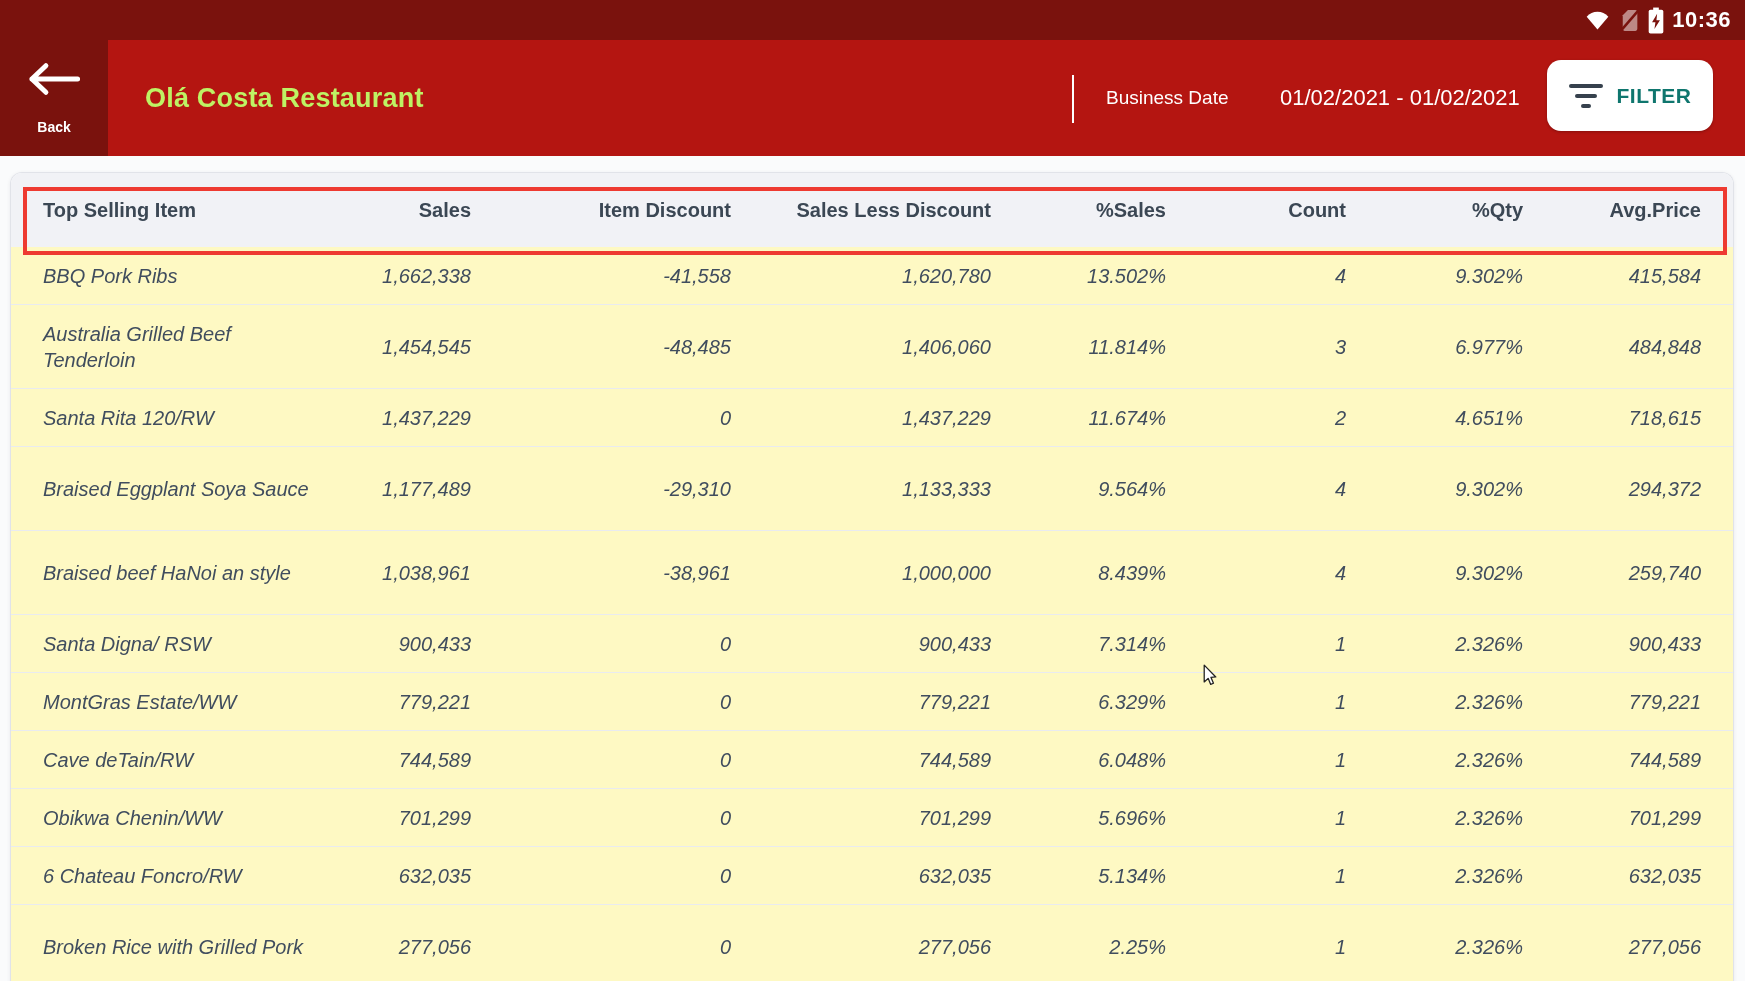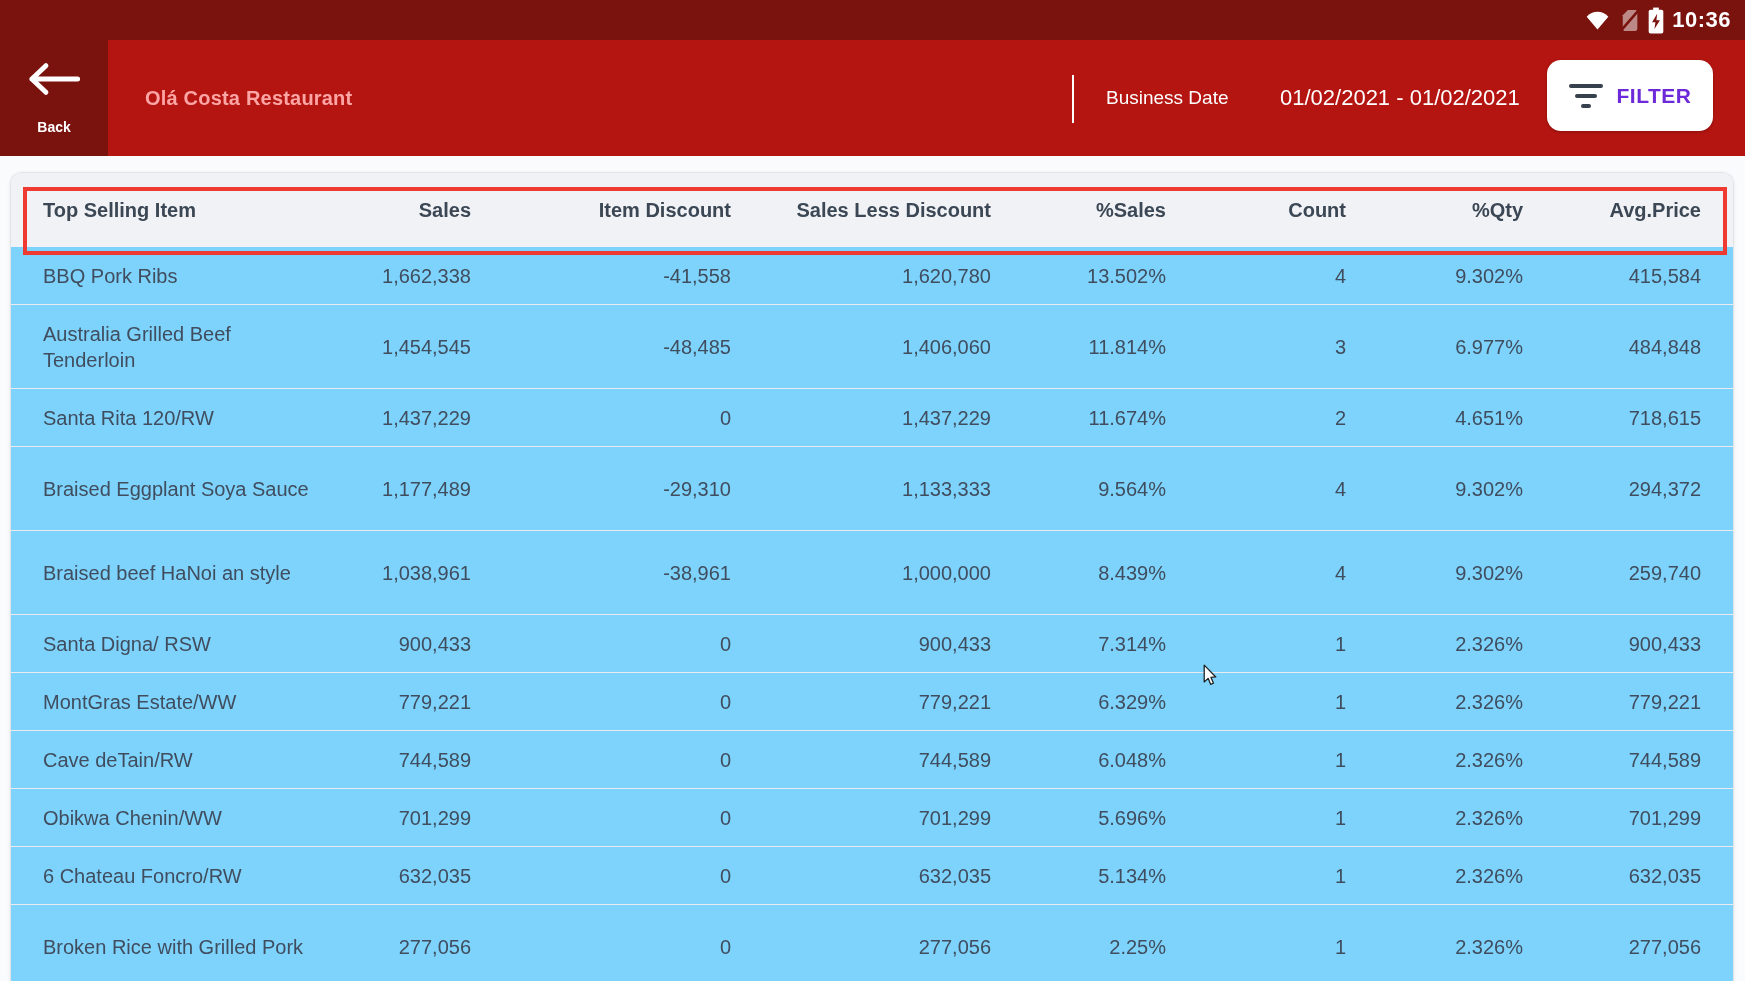--- a/index.html
+++ b/index.html
@@ -25,40 +25,40 @@
     background:#b41511;
   }
   .back-panel {
     position:absolute; left:0; top:0; width:108px; height:116px;
     background:#7a120d; display:flex; flex-direction:column;
     align-items:center; justify-content:center; gap:18px; cursor:pointer;
   }
   .back-label { color:#fff; font-size:14px; font-weight:700; }
   .page-title {
     position:absolute; left:145px; top:0; height:116px; display:flex; align-items:center;
-    color:#fca5a5; font-size:20px; font-weight:700; letter-spacing:.2px;
+    color:#bef264; font-size:27px; font-weight:700; letter-spacing:.2px;
   }
   .header-divider {
     position:absolute; left:1072px; top:35px; width:2px; height:48px; background:#ffffff;
   }
   .bd-label {
     position:absolute; left:1106px; top:0; height:116px; display:flex; align-items:center;
     color:#fff; font-size:19px; font-weight:400;
   }
   .bd-value {
     position:absolute; left:1280px; top:0; height:116px; display:flex; align-items:center;
     color:#fff; font-size:22px; font-weight:400;
   }
   .filter-btn {
     position:absolute; left:1547px; top:20px; width:166px; height:71px;
     background:#ffffff; border-radius:14px; display:flex; align-items:center;
     justify-content:center; gap:14px; cursor:pointer;
     box-shadow:0 1px 3px rgba(0,0,0,.25);
   }
-  .filter-btn span { color:#6d28d9; font-size:21px; font-weight:600; letter-spacing:.5px; }
+  .filter-btn span { color:#0f766e; font-size:21px; font-weight:600; letter-spacing:.5px; }
   .filter-glyph { display:flex; flex-direction:column; align-items:center; gap:6px; }
   .filter-glyph i { display:block; height:4px; border-radius:2px; background:#36414d; }
   .filter-glyph i:nth-child(1){ width:34px; }
   .filter-glyph i:nth-child(2){ width:22px; }
   .filter-glyph i:nth-child(3){ width:10px; }
 
   
   .table-card {
     position:absolute; left:10px; top:172px; width:1724px; height:816px;
     background:#ffffff; border:1px solid #e1e3e9; border-bottom:none;
@@ -69,21 +69,21 @@
     display:grid;
     grid-template-columns:300px 160px 260px 260px 175px 180px 177px 178px;
     padding-right:34px; align-items:center;
   }
   .trow > div { font-size:20px; color:#404d5e; text-align:right; line-height:26px; }
   .trow > div:first-child { text-align:left; padding-left:32px; }
   .thead-row {
     height:74px; background:#f1f2f6;
   }
   .thead-row > div { font-weight:600; color:#3b4754; }
-  .tbody .trow { height:58px; border-bottom:1px solid #e9ebf0; background:#7dd3fc; }
+  .tbody .trow { height:58px; border-bottom:1px solid #e9ebf0; background:#fef9c3;font-style:italic; }
   .tbody .trow:nth-child(2),
   .tbody .trow:nth-child(4),
   .tbody .trow:nth-child(5),
   .tbody .trow:nth-child(11) { height:84px; }
   .tbody .trow:last-child { border-bottom:1px solid #e9ebf0; }
 
   
   .annotation-rect {
     position:absolute; left:23px; top:187px; width:1704px; height:68px;
     border:4px solid #ee3a31; pointer-events:none; z-index:6;

